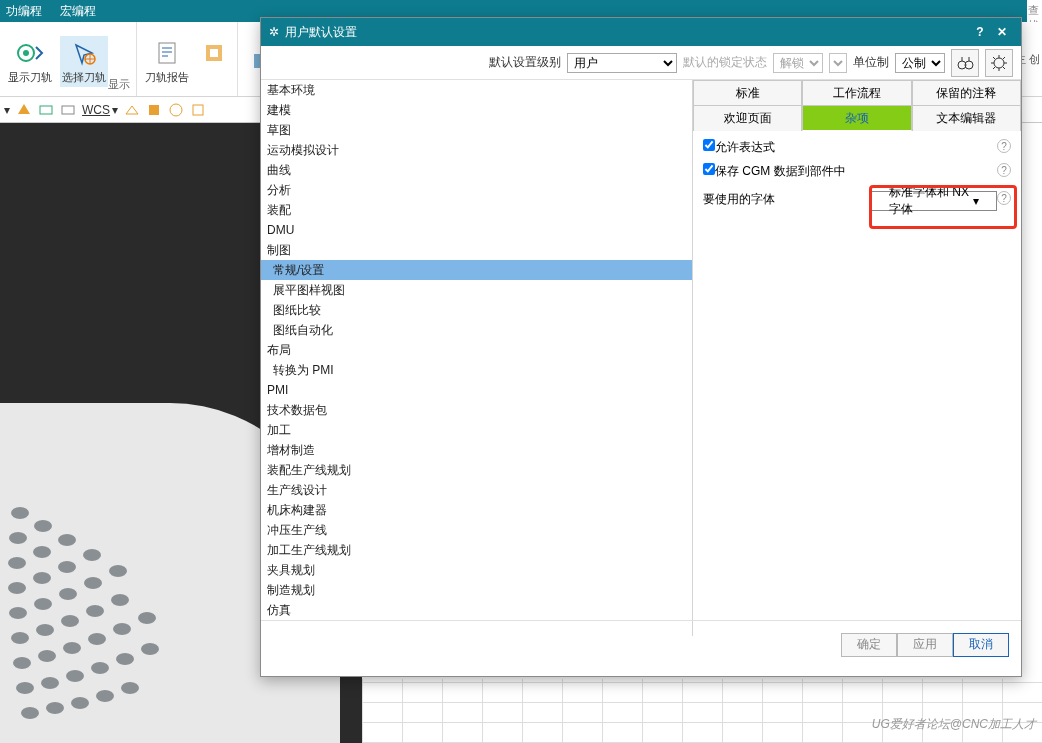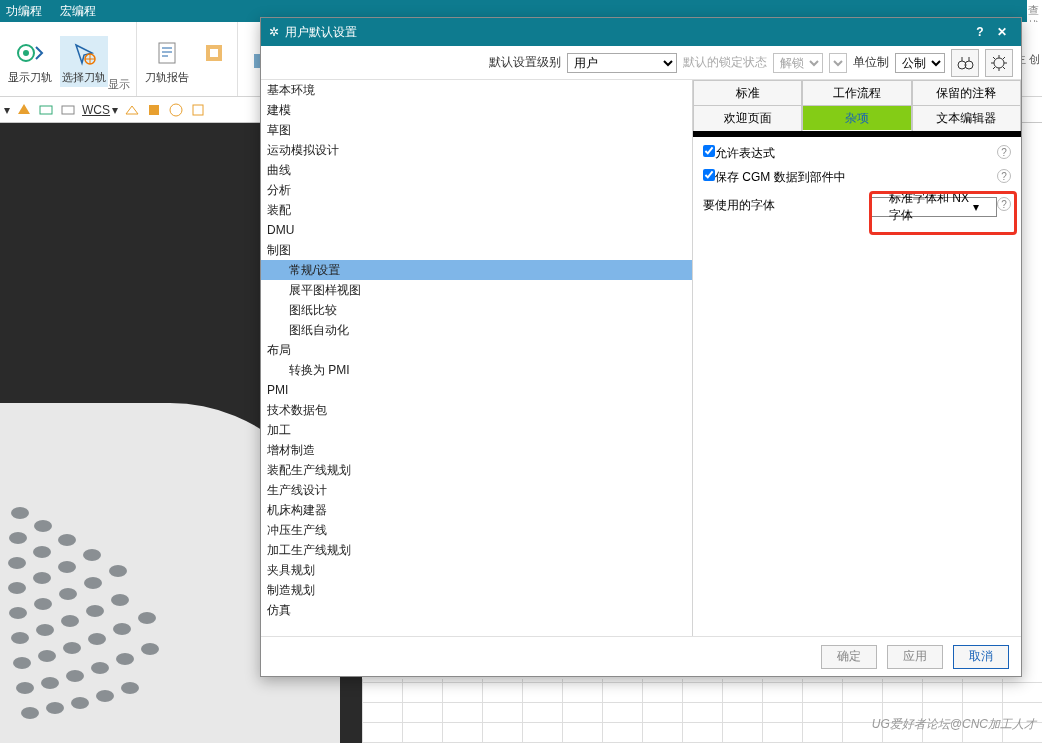--- a/index.html
+++ b/index.html
@@ -31,33 +31,33 @@
 .lbl{color:#333}.lbl-dis{color:#aaa}
 select,input[type=text]{height:20px;border:1px solid #aaa;background:#fff;padding:0 2px}
 .sel-sm{width:50px}.sel-md{width:110px}.sel-xs{width:18px}
 .sq-btn{width:28px;height:28px;border:1px solid #b8b8b8;background:#f6f6f6;display:flex;align-items:center;justify-content:center;cursor:pointer}
 .dlg-body{position:absolute;top:62px;left:0;right:0;bottom:40px;display:flex}
 .tree-pane{width:432px;border-right:1px solid #d4d4d4;overflow-y:scroll;position:relative}
 .tree-pane::-webkit-scrollbar{width:16px;background:#f0f0f0}
 .tree-pane::-webkit-scrollbar-thumb{background:#c8c8c8;border:1px solid #a8a8a8}
 .tree-item{height:20px;display:flex;align-items:center;cursor:pointer;color:#222}
 .tree-item.l0{padding-left:6px}
-.tree-item.l1{padding-left:28px}
+.tree-item.l1{padding-left:12px}
 .tree-item.sel{background:#7fb6e8}
 .right-pane{flex:1;display:flex;flex-direction:column}
-.tabs{display:flex;flex-wrap:wrap;border-bottom:7px solid #000000}
+.tabs{display:flex;flex-wrap:wrap;border-bottom:1px solid #000000}
 .tab{width:33.33%;height:26px;display:flex;align-items:center;justify-content:center;border:1px solid #c8c8c8;border-bottom:none;background:#f6f6f6;cursor:pointer;margin-bottom:-1px}
 .tab.active{background:#84cc16;color:#1862b8;border-bottom:1px solid #fff}
 .opt-area{flex:1;padding:8px 10px;position:relative}
 .opt-row{display:flex;align-items:flex-start;height:24px;}
 .opt-row .help{margin-left:auto;color:#888;border:1px solid #bbb;border-radius:50%;width:14px;height:14px;display:flex;align-items:center;justify-content:center;font-size:10px;cursor:pointer}
 .cb{width:12px;height:12px}
 .highlight-box{position:absolute;top:54px;right:4px;width:148px;height:44px;border:3px solid #e32;border-radius:4px;pointer-events:none}
 .font-sel{border:1px solid #888;height:20px;width:126px;padding:0 17px;display:flex;align-items:center;justify-content:space-between;background:#fff;cursor:pointer}
-.dlg-foot{position:absolute;bottom:0;left:0;right:0;height:40px;display:flex;align-items:center;justify-content:flex-end;gap:10px;padding:0 12px;border-top:1px solid #e0e0e0}
+.dlg-foot{position:absolute;bottom:8px;left:0;right:0;height:48px;display:flex;align-items:center;justify-content:flex-end;padding:0 12px;border-top:1px solid #e0e0e0}
 .dlg-btn{min-width:56px;height:24px;border:1px solid #b8b8b8;background:#f6f6f6;cursor:pointer;color:#888}
 .dlg-btn.primary{color:#1862b8;border-color:#1862b8}
 svg{display:block}
 .holes{position:absolute;bottom:0;left:0}
 </style>
 </head>
 <body>
 
 <div class="menubar">
   <span>功编程</span>

